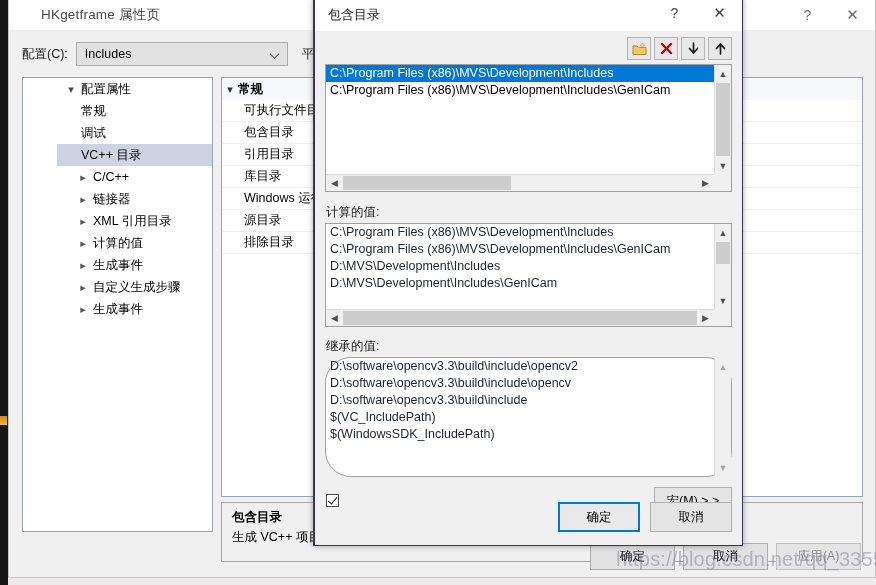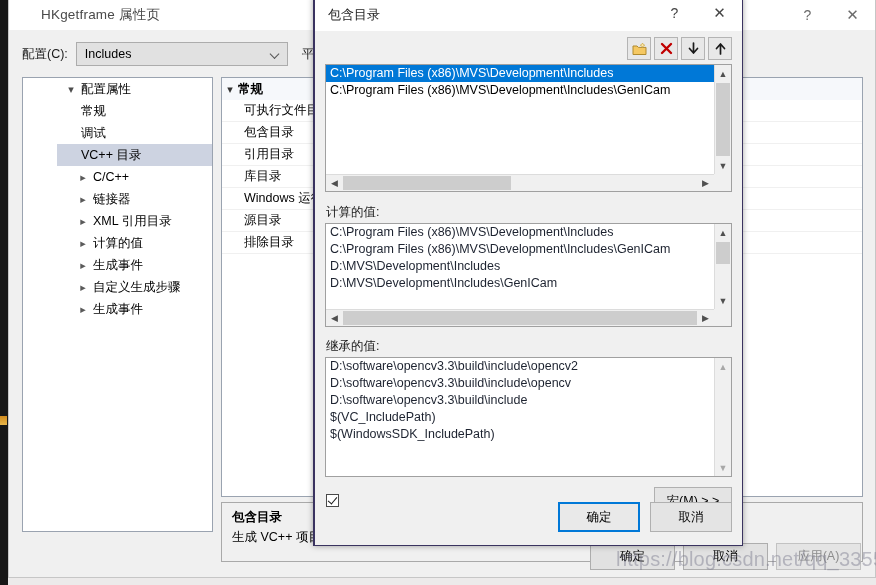--- a/index.html
+++ b/index.html
@@ -187,21 +187,21 @@
   .corner {
     position: absolute; right: 0; bottom: 0; width: 17px; height: 17px; background: #f0f0f0;
   }
 
   .sect-label {
     position: absolute; left: 11px; font-size: 12.5px; color: #1a1a1a; text-align: center;
   }
   #lbl-computed { top: 173px; }
   #lb-computed { left: 10px; top: 192px; right: 10px; height: 104px; }
   #lbl-inherited { top: 307px; }
-  #lb-inherited { left: 10px; top: 326px; right: 10px; height: 120px; }
+  #lb-inherited { left: 10px; top: 326px; right: 10px; height: 120px; border-radius: 26px; }
 
   .lb-row.plain { color: #1d2330; }
 
   .chk-row {
     position: absolute; left: 11px; top: 463px;
     display: flex; align-items: center; font-size: 12.5px;
   }
   .checkbox {
     width: 13px; height: 13px; border: 1px solid #4a4a4a; background: #fff;
     margin-right: 6px; position: relative; flex: 0 0 13px;

